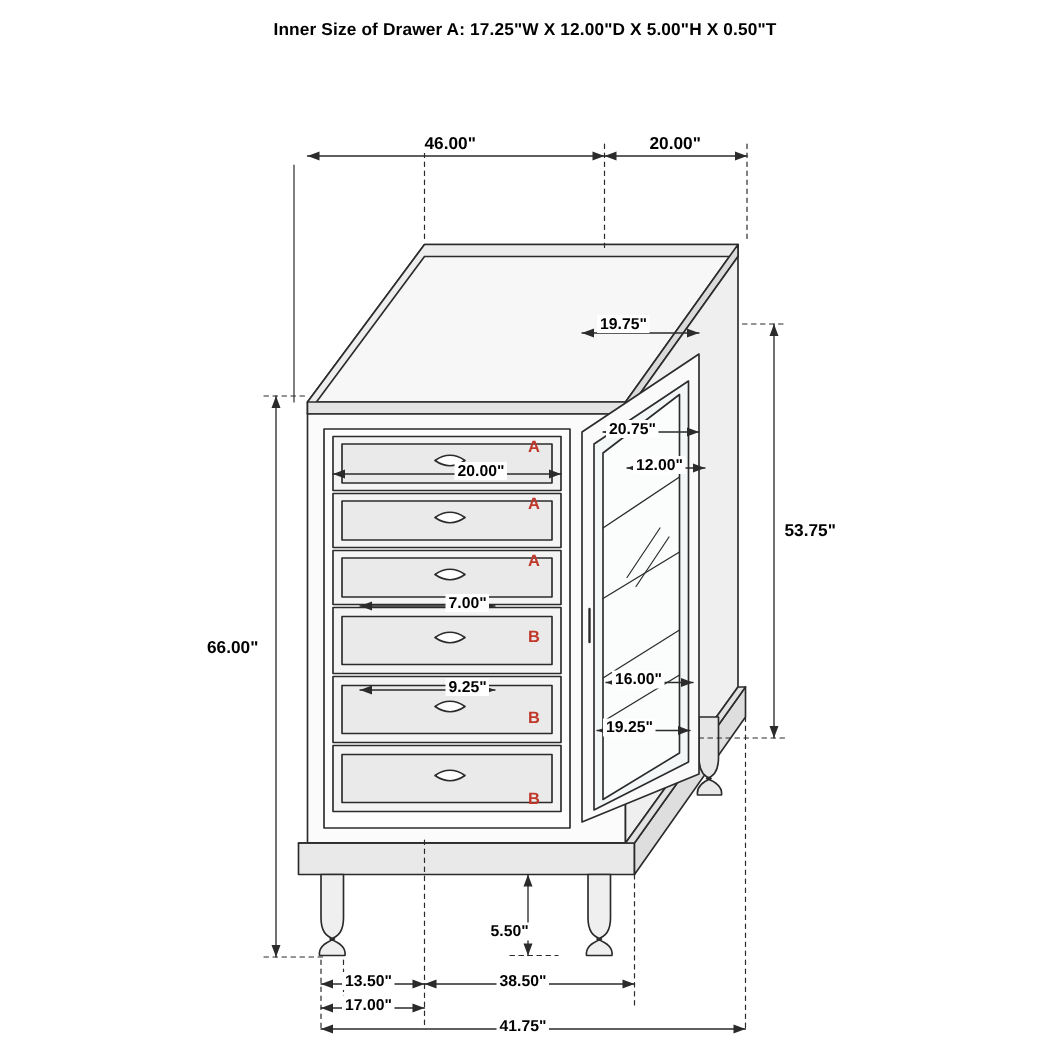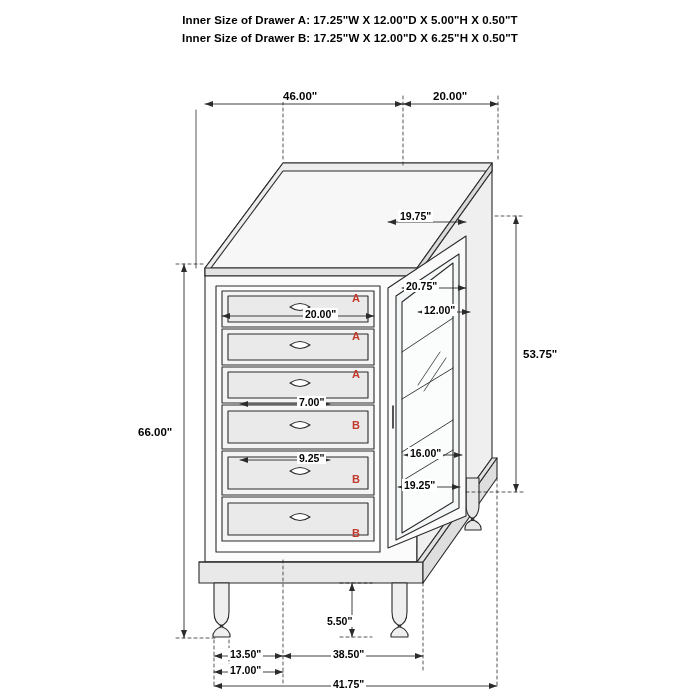--- a/index.html
+++ b/index.html
@@ -43,21 +43,20 @@
     color:#c0392b;
     white-space:nowrap;
   }
 </style>
 </head>
 <body>
 
 <div id="stage">
 
   <div class="hdr" id="hdr1">Inner Size of Drawer A: 17.25"W X 12.00"D X 5.00"H X 0.50"T</div>
-  <div class="hdr" id="hdr2">Inner Size of Drawer B: 17.25"W X 12.00"D X 6.25"H X 0.50"T</div>
 
   <svg viewBox="0 0 700 700">
     <g fill="none" stroke="#2b2b2b" stroke-width="1.1" stroke-linejoin="round" stroke-linecap="round">
 
       <path d="M205 268 L283 163 L492 163 L417 268 Z" fill="#f7f7f7"></path>
       <path d="M205 276 L283 171 L492 171 L492 163 L283 163 L205 268 Z" fill="#ededed"></path>
 
       <path d="M205 268 L417 268 L417 276 L205 276 Z" fill="#e4e4e4"></path>
       <path d="M417 268 L492 163 L492 171 L417 276 Z" fill="#dadada"></path>
 

